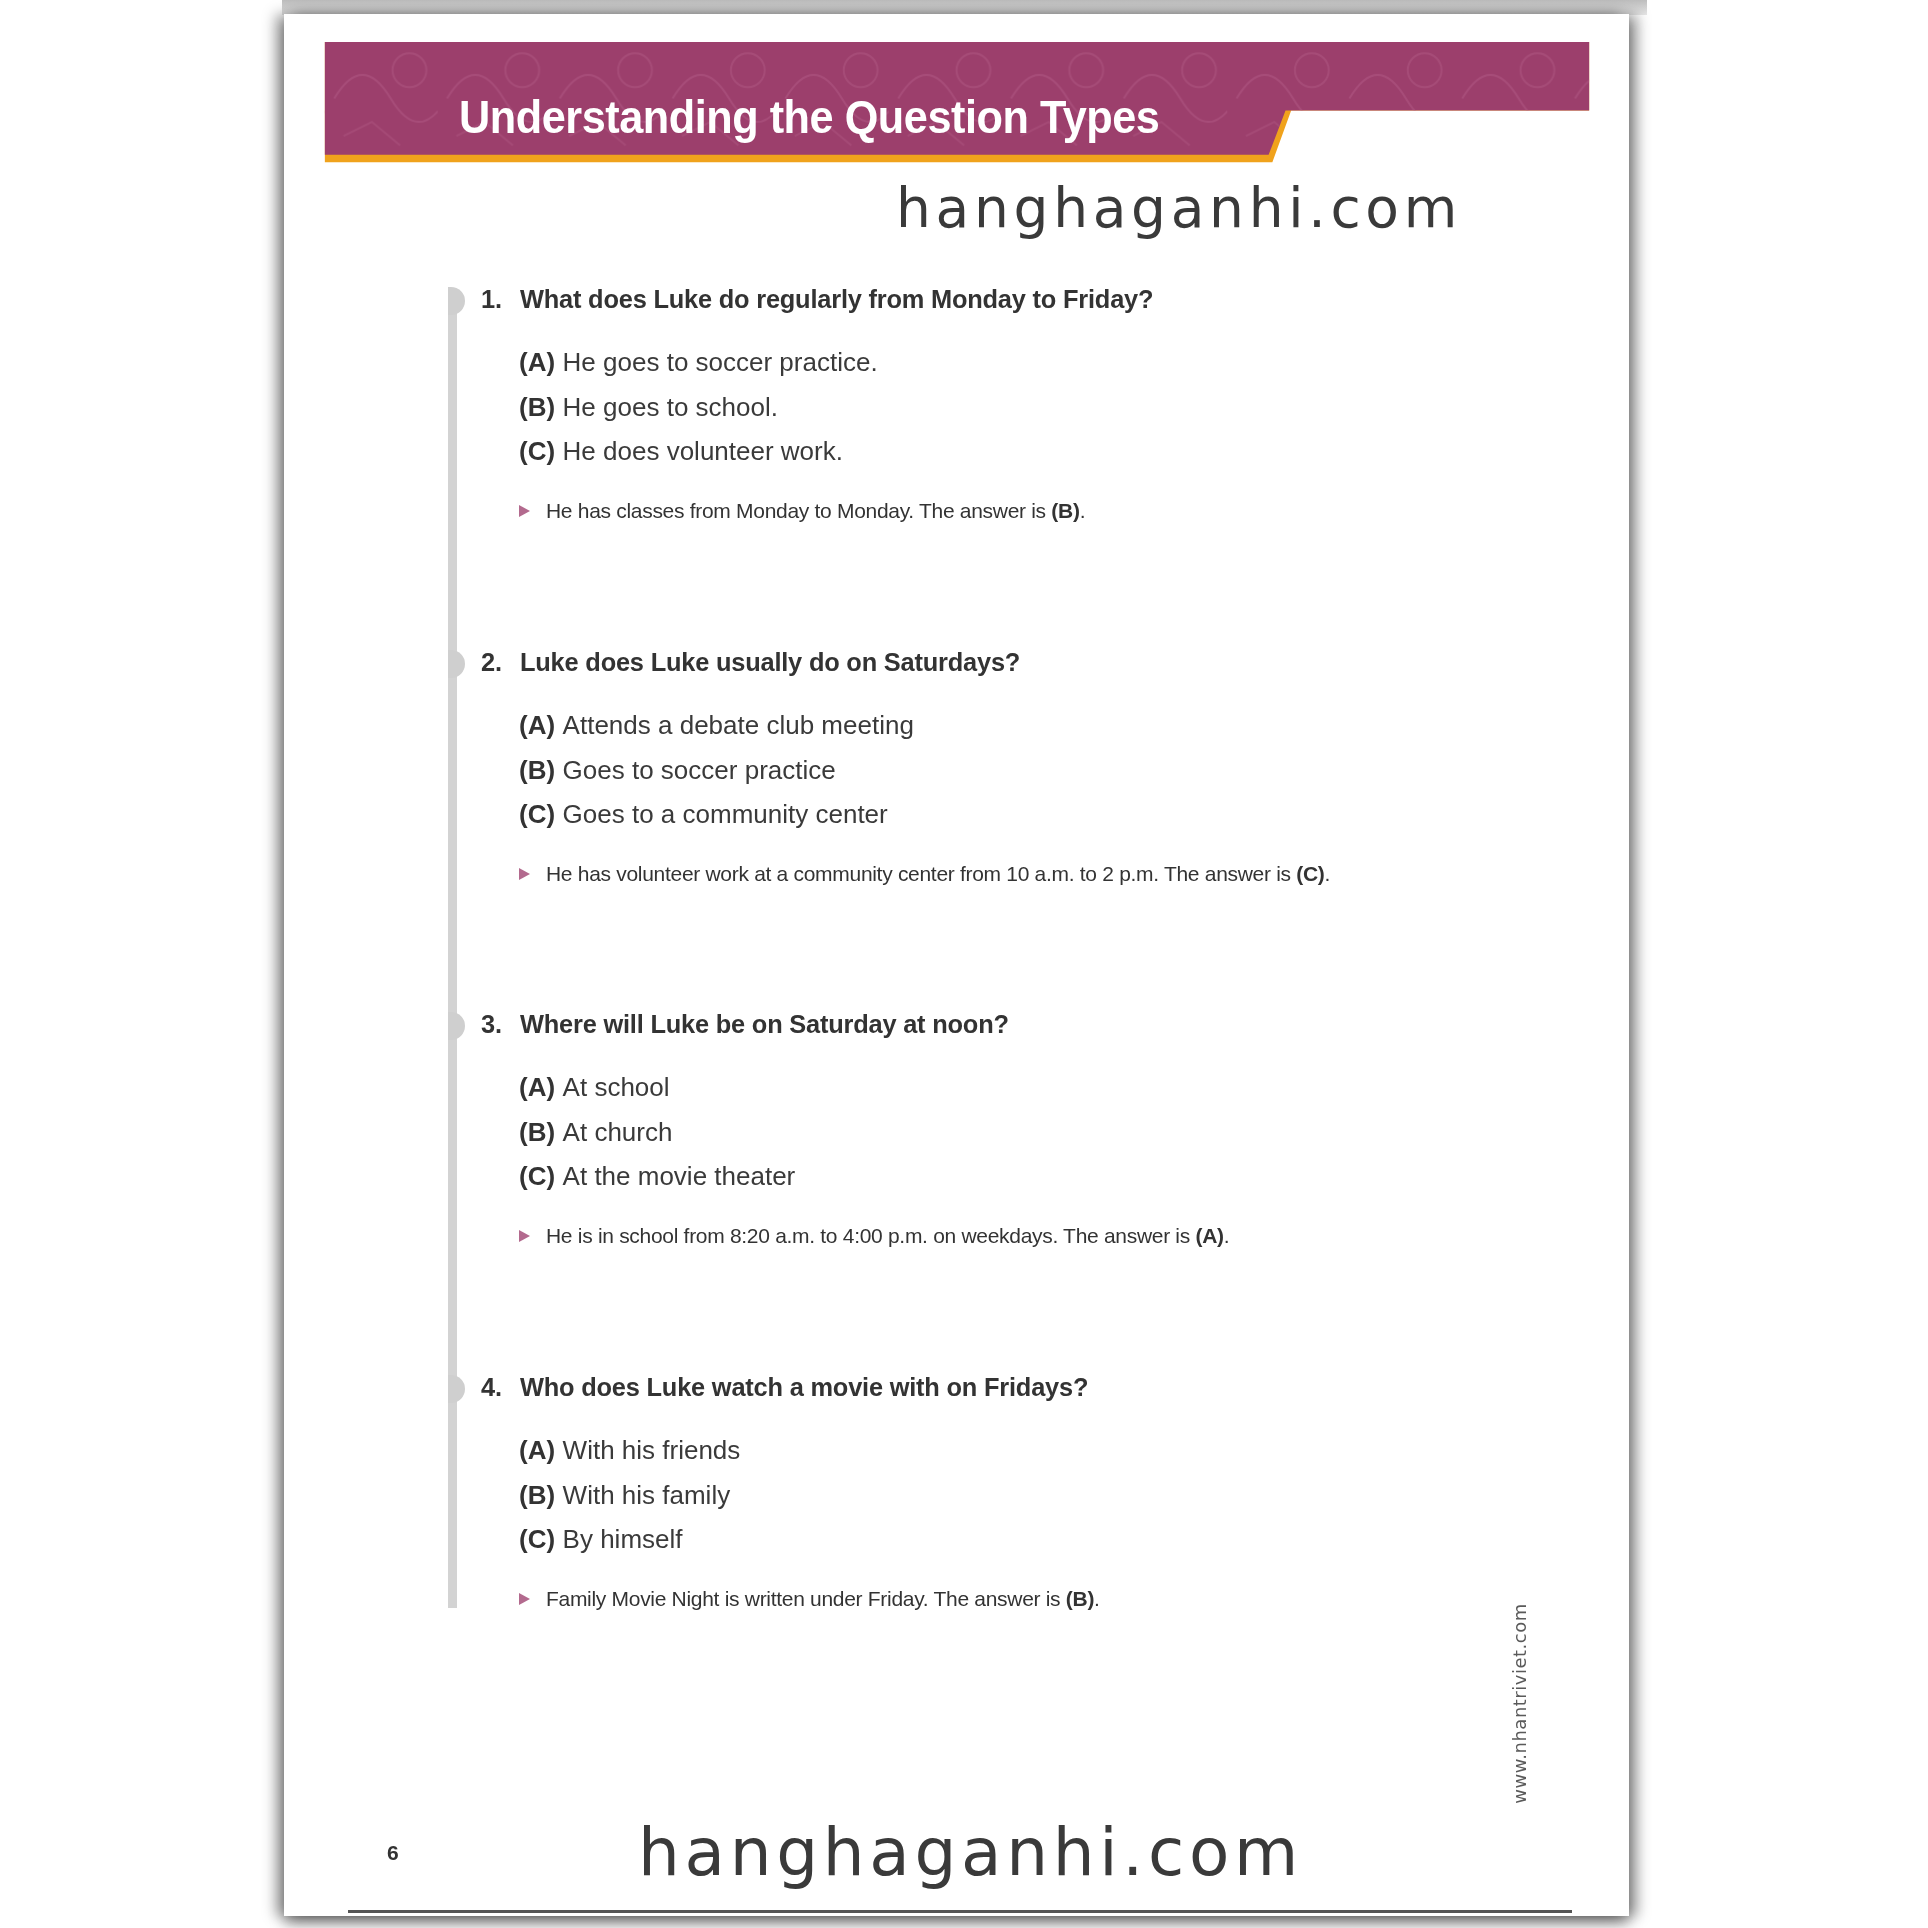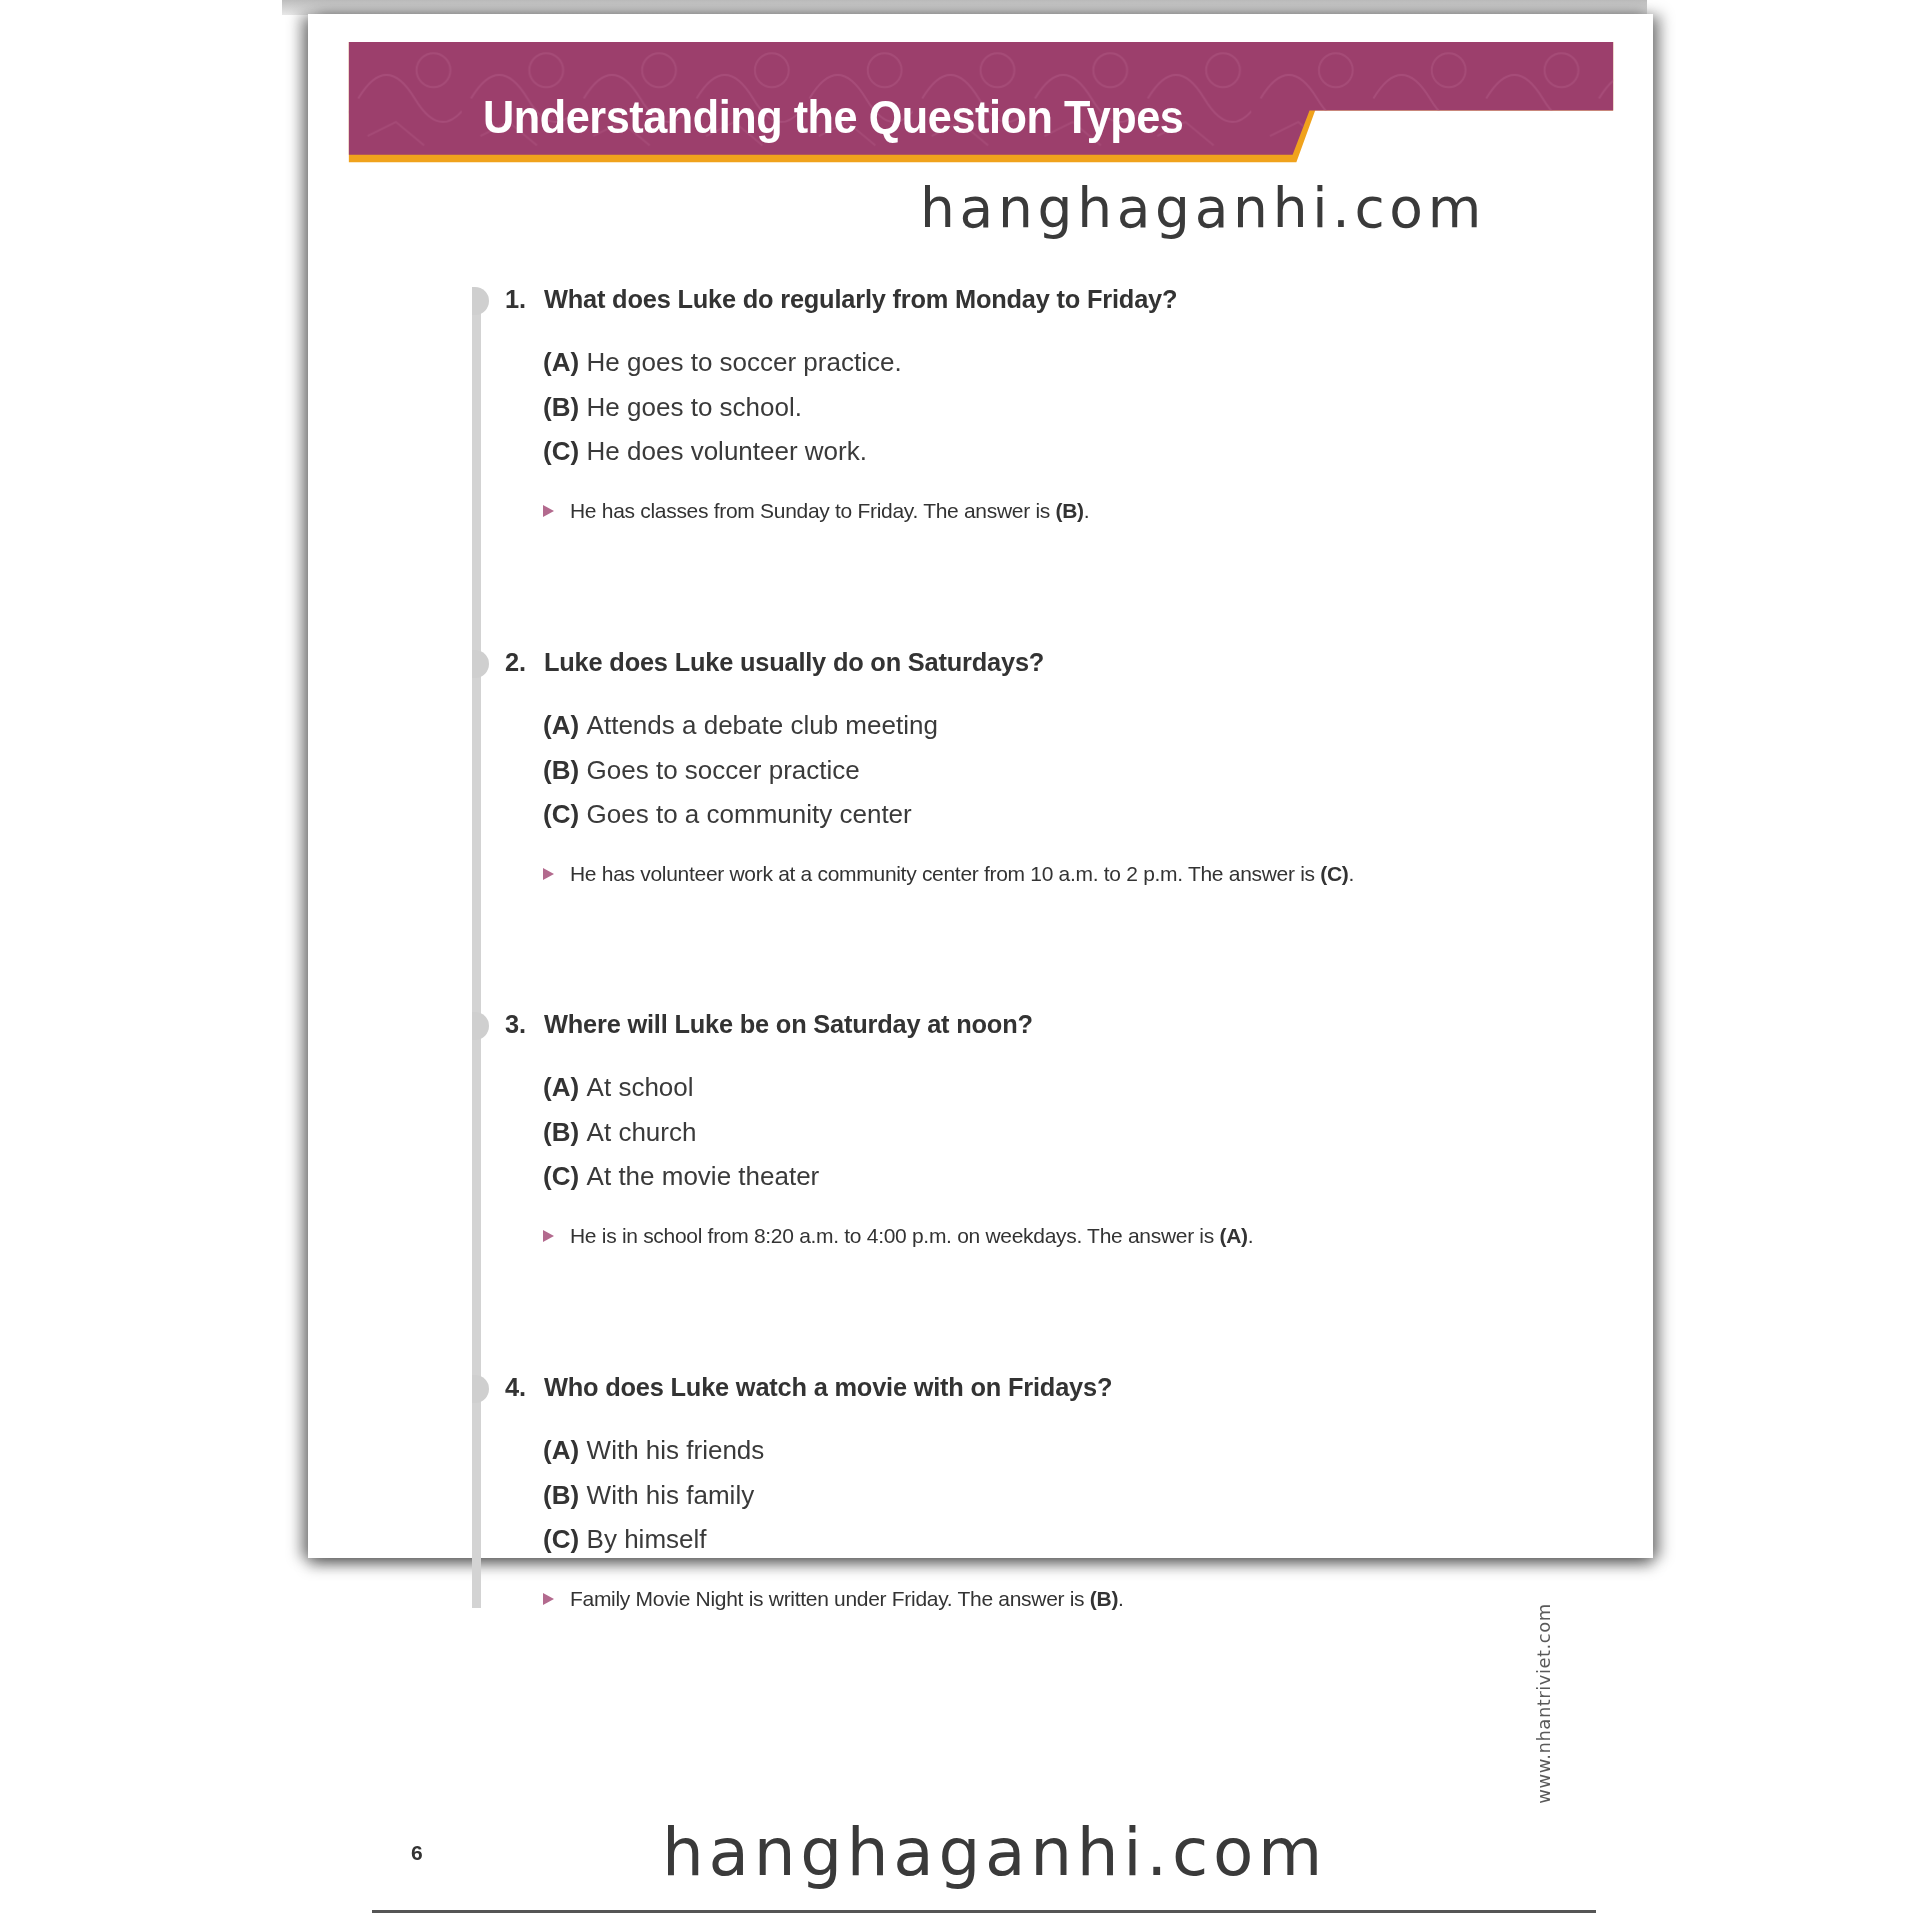--- a/index.html
+++ b/index.html
@@ -2,21 +2,21 @@
 <html style="font-size:15px"><head>
 <meta charset="utf-8">
 <style>
   html, body { margin: 0; padding: 0; }
   body {
     width: 1928px; height: 1928px; position: relative; overflow: hidden;
     background: #ffffff;
     font-family: "Liberation Sans", sans-serif;
   }
   .page {
-    position: absolute; left: 308px; top: 14px; width: 1345px; height: 1544px;
+    position: absolute; left: 284px; top: 14px; width: 1345px; height: 1902px;
     background: #ffffff;
     box-shadow: -9.4px 0 13px rgba(0,0,0,0.35), 9.4px 0 13px rgba(0,0,0,0.35), 0 9.4px 13px rgba(0,0,0,0.35);
   }
   .bg-shadow-top {
     position: absolute; left: 282px; top: 0; width: 1365px; height: 15px;
     background: linear-gradient(#bdbdbd, #e8e8e8);
   }
   .banner {
     position: absolute; left: 40px; top: 28px; width: 1266px; height: 141px;
   }
@@ -112,21 +112,21 @@
     <div class="opt" style="top:333px;">
       <span class="opt-letter">(A)</span><span>He goes to soccer practice.</span>
     </div>
     <div class="opt" style="top:378px;">
       <span class="opt-letter">(B)</span><span>He goes to school.</span>
     </div>
     <div class="opt" style="top:422px;">
       <span class="opt-letter">(C)</span><span>He does volunteer work.</span>
     </div>
     <div class="expl" style="top:485px;">
-      <span class="tri"></span><span>He has classes from Sunday to Friday. The answer is </span><span class="expl-ans">(B)</span><span>.</span>
+      <span class="tri"></span><span>He has classes from Monday to Monday. The answer is </span><span class="expl-ans">(B)</span><span>.</span>
     </div>
   </div>
 
   <div class="question" style="top:363px;">
     <div class="q-tab" style="top:273px;"></div>
     <div class="q-head" style="top:271px;">
       <span class="q-num">2.</span><span>Luke does Luke usually do on Saturdays?</span>
     </div>
     <div class="opt" style="top:333px;">
       <span class="opt-letter">(A)</span><span>Attends a debate club meeting</span>

